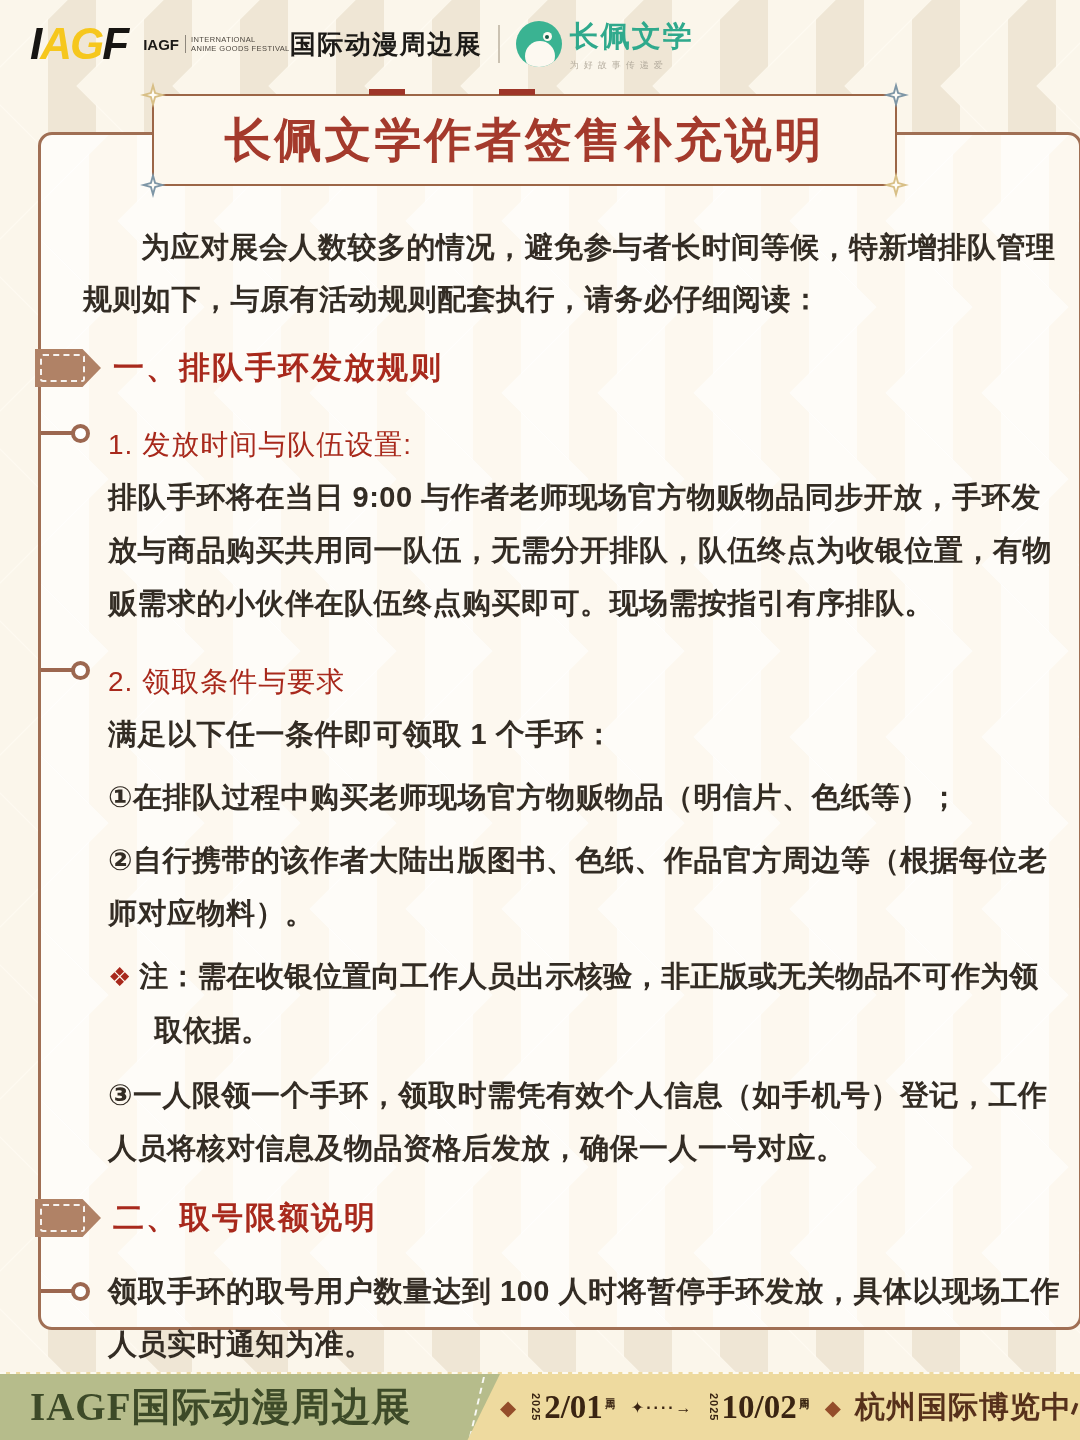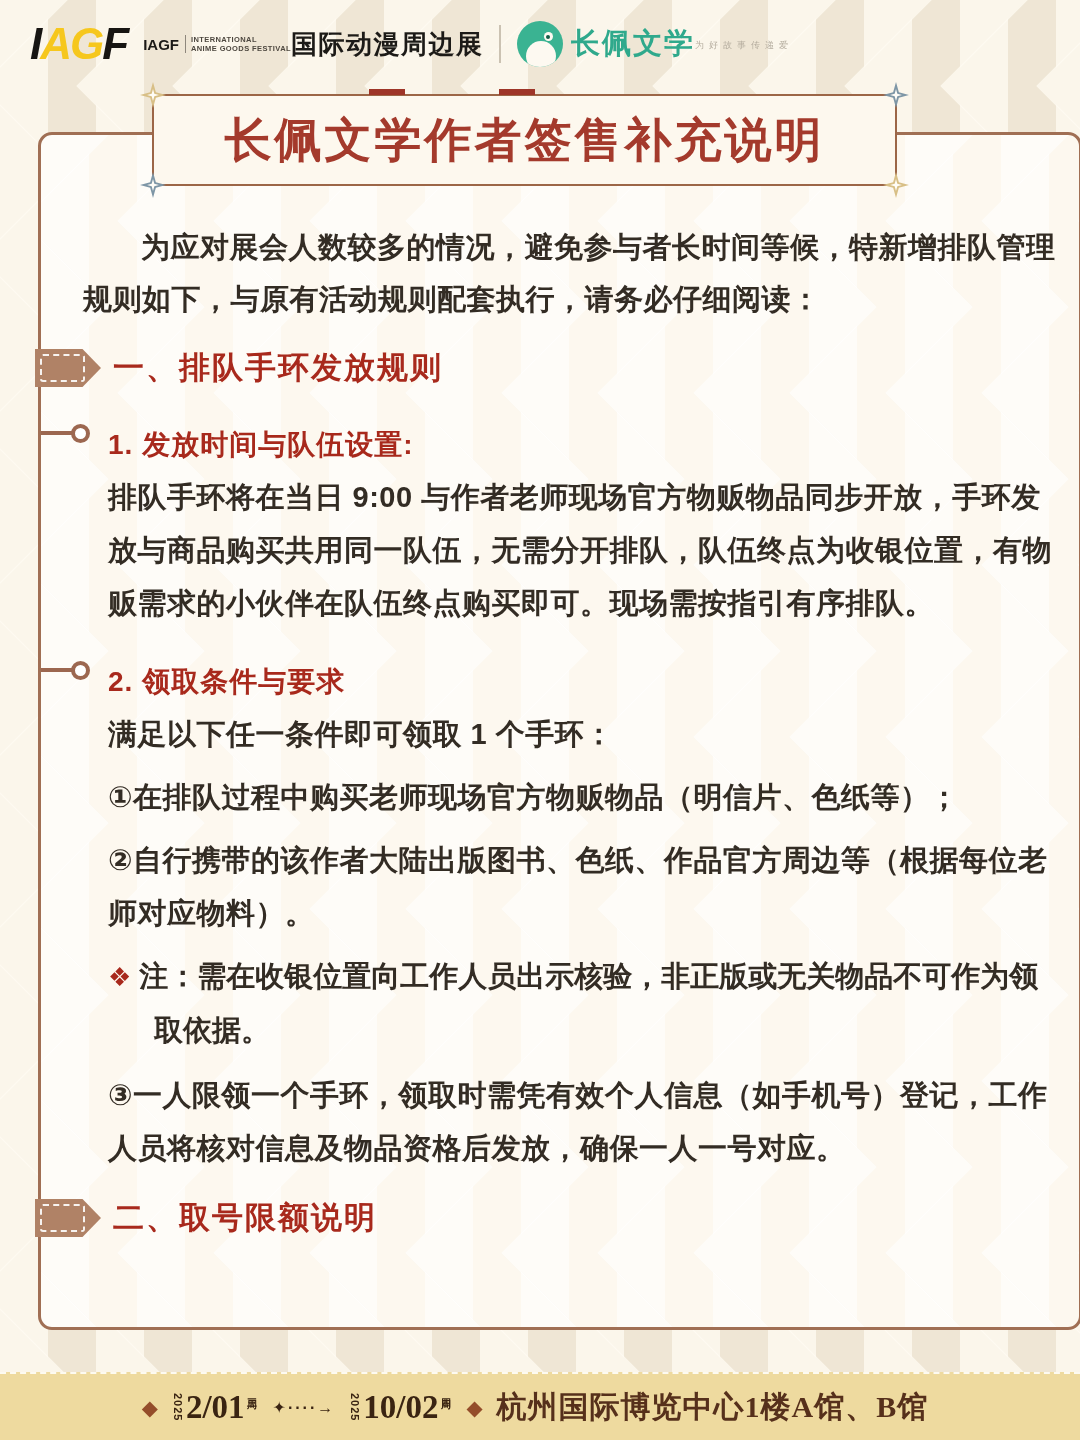--- a/index.html
+++ b/index.html
@@ -17,29 +17,29 @@
     background-position:0 0,0 0,48px 86px,48px 86px;
   }
 
   
   .topbar { position:absolute; top:16px; left:30px; display:flex; align-items:center; gap:16px; height:56px; }
   .iagf-mark { font-style:italic; font-weight:900; font-size:44px; letter-spacing:-2px; color:#171512; display:flex; align-items:center; }
   .iagf-mark .yl { color:#f6c71d; }
   .iagf-wordmark { display:flex; justify-content:center; }
   .iagf-en { display:flex; align-items:center; gap:6px; }
   .iagf-abbr { font-weight:900; font-size:15px; color:#1c1a17; letter-spacing:0; }
-  .iagf-en-col { border-left:1.5px solid #8e877c; padding-left:5px; font-size:7.5px; font-weight:700; color:#4d473f; line-height:1.25; letter-spacing:.4px; }
+  .iagf-en-col { border-left:1.5px solid #8e877c; padding-left:5px; font-size:7.5px; font-weight:400; color:#4d473f; line-height:1.25; letter-spacing:.4px; }
   .iagf-cn { font-size:26px; font-weight:900; color:#1c1a17; letter-spacing:1.5px; margin-top:1px; }
   .top-divider { width:1.5px; height:38px; background:#cbc2b2; }
   .cp-logo { display:flex; align-items:center; gap:8px; }
   .whale { position:relative; width:46px; height:46px; border-radius:50%; background:#3ab392; overflow:hidden; }
   .whale::before { content:''; position:absolute; left:9px; top:20px; width:30px; height:30px; border-radius:50%; background:#fdf9f1; }
   .whale .eye { position:absolute; left:27px; top:11px; width:9px; height:9px; border-radius:50%; background:#fdf9f1; }
   .whale .eye::after { content:''; position:absolute; left:2.5px; top:2.5px; width:4px; height:4px; border-radius:50%; background:#145c47; }
-  .cp-text { display:flex; flex-direction:row;align-items:center; }
+  .cp-text { display:flex; flex-direction:column; }
   .cp-name { font-size:29px; font-weight:800; color:#2fa98c; letter-spacing:2px; }
   .cp-tagline { font-size:9px; color:#b4ac9e; letter-spacing:5px; margin-top:2px; }
 
   
   .frame {
     position:absolute; left:38px; top:132px; width:1044px; height:1198px;
     border:3px solid #a06f54; border-radius:14px;
     background-color:#fdf8ef;
     background-image:
       linear-gradient(45deg,  rgba(255,255,255,.55) 25%, transparent 25.5%),
@@ -72,21 +72,21 @@
   
   .intro { margin:0 18px 22px 42px; font-size:29px; font-weight:700; color:#332c24; line-height:52px; text-indent:2em; letter-spacing:.5px; }
 
   .sec-head { position:relative; margin:0 0 26px 0; padding-left:72px; height:42px; display:flex; align-items:center; }
   .sec-head h2 { font-size:31px; font-weight:900; color:#a8291c; letter-spacing:2px; }
   .tag { position:absolute; left:-6px; top:2px; width:66px; height:38px; background:#b08266;
          clip-path:polygon(0 0,72% 0,100% 50%,72% 100%,0 100%); }
   .tag::after { content:''; position:absolute; left:5px; top:5px; right:16px; bottom:5px; border:2px dashed rgba(255,255,255,.9); border-radius:3px; }
 
   .sub-head { position:relative; margin:0 0 20px 0; padding-left:67px; height:36px; display:flex; align-items:center; }
-  .sub-head h3 { font-size:28px; font-weight:700; color:#a8291c; letter-spacing:1px;margin-top:23px; }
+  .sub-head h3 { font-size:28px; font-weight:400; color:#a8291c; letter-spacing:1px;margin-top:23px; }
   .connector::before { content:''; position:absolute; left:0; top:16px; width:34px; height:3.5px; background:#9c6750; }
   .connector::after  { content:''; position:absolute; left:30px; top:9px; width:11px; height:11px; border:4px solid #9c6750; border-radius:50%; background:#fff; }
 
   .body-p { margin:0 14px 22px 67px; font-size:29px; font-weight:700; color:#332c24; line-height:53px; letter-spacing:.5px; }
   .body-p.tight { margin-bottom:10px; }
   .note { position:relative; margin:4px 14px 12px 67px; padding-left:46px; text-indent:-46px; font-size:29px; font-weight:700; color:#332c24; line-height:53px; }
   .note .mark { color:#a8291c; font-size:26px; margin-right:8px; }
 
   .sub-body { position:relative; margin:6px 14px 0 67px; font-size:29px; font-weight:700; color:#332c24; line-height:53px; letter-spacing:.5px; }
   .sub-body::before { content:''; position:absolute; left:-67px; top:24px; width:34px; height:3.5px; background:#9c6750; }
@@ -167,34 +167,38 @@
 
   <p class="note"><span class="mark">❖</span><span>注：需在收银位置向工作人员出示核验，非正版或无关物品不可作为领取依据。</span></p>
 
   <p class="body-p">③一人限领一个手环，领取时需凭有效个人信息（如手机号）登记，工作人员将核对信息及物品资格后发放，确保一人一号对应。</p>
 
   <div class="sec-head">
     <span class="tag"></span>
     <h2>二、取号限额说明</h2>
   </div>
 
+  <p class="sub-body">领取手环的取号用户数量达到 100 人时将暂停手环发放，具体以现场工作人员实时通知为准。</p>
 
 </section>
 
 <div class="title-box">
   <span class="star gold s-tl"></span>
   <span class="star blue s-tr"></span>
   <span class="star blue s-bl"></span>
   <span class="star gold s-br"></span>
   <span class="dash dash1"></span>
   <span class="dash dash2"></span>
   <h1 class="title-text">长佩文学作者签售补充说明</h1>
 </div>
 
 <footer class="footer">
+  <div class="green-panel">
+    <span class="brand">IAGF国际动漫周边展</span>
+  </div>
   <div class="footer-right">
     <span class="diamond">◆</span>
     <span class="date-group">
       <span class="yr">2025</span>
       <span class="md">2/01</span>
       <span class="wd">周三</span>
     </span>
     <span class="sep">✦····→</span>
     <span class="date-group">
       <span class="yr">2025</span>

